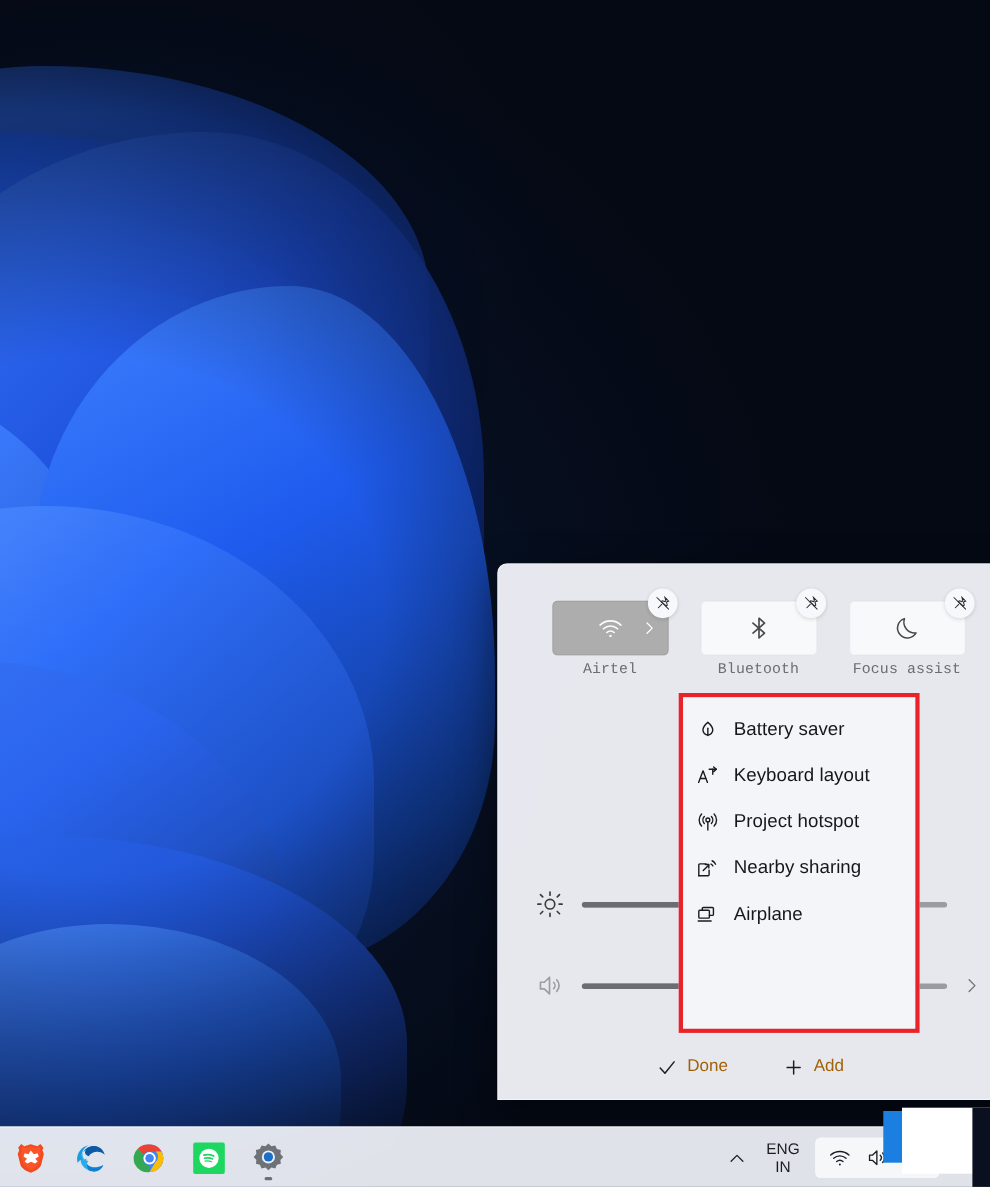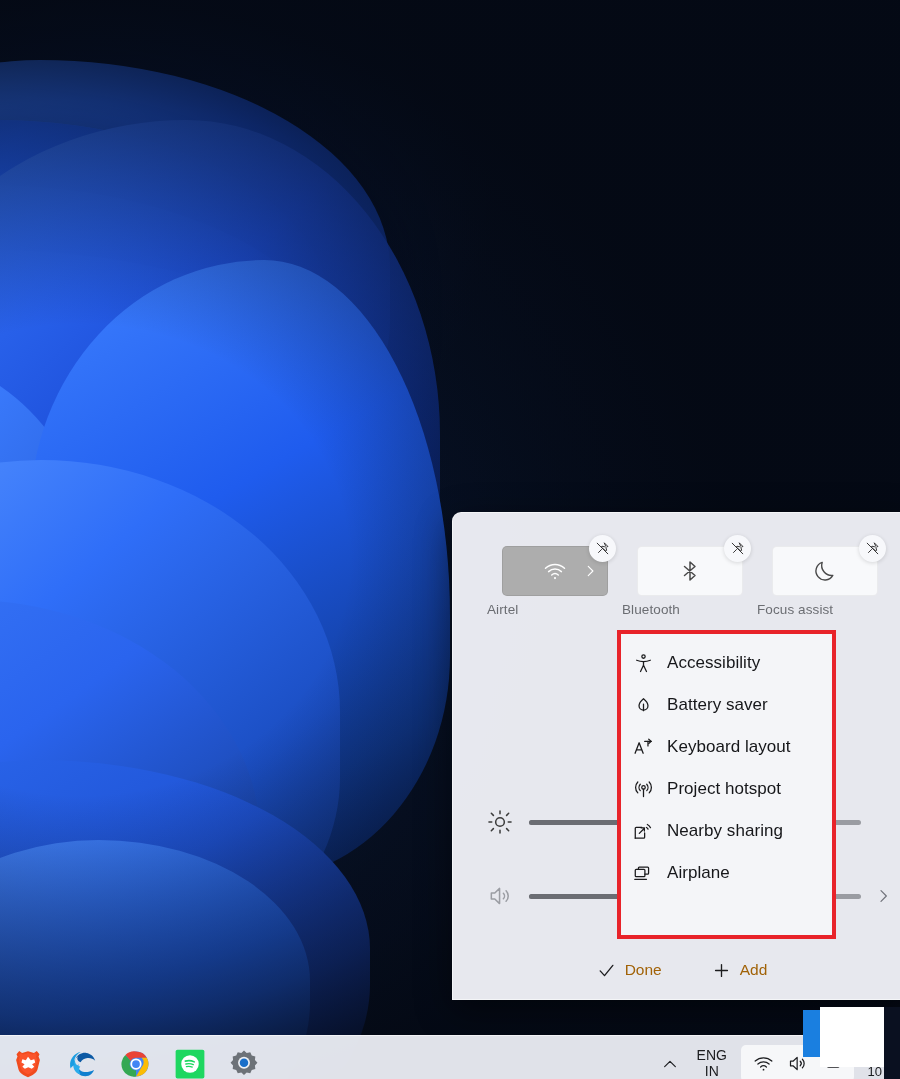--- a/index.html
+++ b/index.html
@@ -125,25 +125,26 @@
     background: #adadad;
     border-color: rgba(0,0,0,0.08);
   }
   .qs-tile .tile-ico { width: 24px; height: 24px; color: #4a4a4a; display:block; }
   .qs-tile.active .tile-ico { color: #fdfdfd; }
   .tile-chevron {
     position: absolute; right: 10px; top: 50%; transform: translateY(-50%);
     width: 14px; height: 14px; color: #ffffff;
   }
   .qs-label {
-    text-align: left;
+    text-align: center;
     font-size: 13.5px;
     color: #6b6d72;
     margin-top: 6px;
     letter-spacing: 0.1px;
+    font-family: Liberation Mono, monospace;
   }
   .pin-badge {
     position: absolute;
     right: 6px; top: -11px;
     width: 27px; height: 27px;
     border-radius: 50%;
     background: #f7f8fb;
     box-shadow: 0 1px 4px rgba(0,0,0,0.14);
     display: flex; align-items: center; justify-content: center;
     z-index: 4;
@@ -246,21 +247,21 @@
     font-size: 17px;
     color: #16171a;
     letter-spacing: 0.05px;
     white-space: nowrap;
   }
 
   
   #taskbar {
     position: absolute;
     left: 0; bottom: 0;
-    width: 900px; height: 44px;
+    width: 900px; height: 55px;
     background: rgba(238,240,247,0.94);
     border-top: 1px solid rgba(255,255,255,0.6);
     z-index: 40;
   }
   #taskbar-apps {
     position: absolute;
     left: 0; top: 0; height: 55px;
     display: flex; align-items: center;
     padding-left: 6px;
     gap: 10px;
@@ -461,29 +462,20 @@
           <path d="M12 4.5v15M4.5 12h15"></path>
         </svg>
         <span>Add</span>
       </div>
     </div>
   </div>
 
   <div id="flyout-wrap">
     <div id="flyout-menu">
 
-      <div class="menu-item">
-        <svg class="mi-ico" viewBox="0 0 24 24" fill="none" stroke="currentColor" stroke-width="1.45" stroke-linecap="round" stroke-linejoin="round">
-          <circle cx="12" cy="4.1" r="1.9"></circle>
-          <path d="M4.2 8.3c2.5 1.0 5.1 1.5 7.8 1.5s5.3-.5 7.8-1.5"></path>
-          <path d="M12 9.8v4.3"></path>
-          <path d="M12 14.1l-3.4 7.1M12 14.1l3.4 7.1"></path>
-        </svg>
-        <span class="mi-label">Accessibility</span>
-      </div>
 
       <div class="menu-item">
         <svg class="mi-ico" viewBox="0 0 24 24" fill="none" stroke="currentColor" stroke-width="1.45" stroke-linecap="round" stroke-linejoin="round">
           <path d="M12 4.2c-3.2 2.6-5.1 5.2-5.1 8a5.1 5.1 0 0 0 10.2 0c0-2.8-1.9-5.4-5.1-8z"></path>
           <path d="M12 10.3v7.6"></path>
         </svg>
         <span class="mi-label">Battery saver</span>
       </div>
 
 

